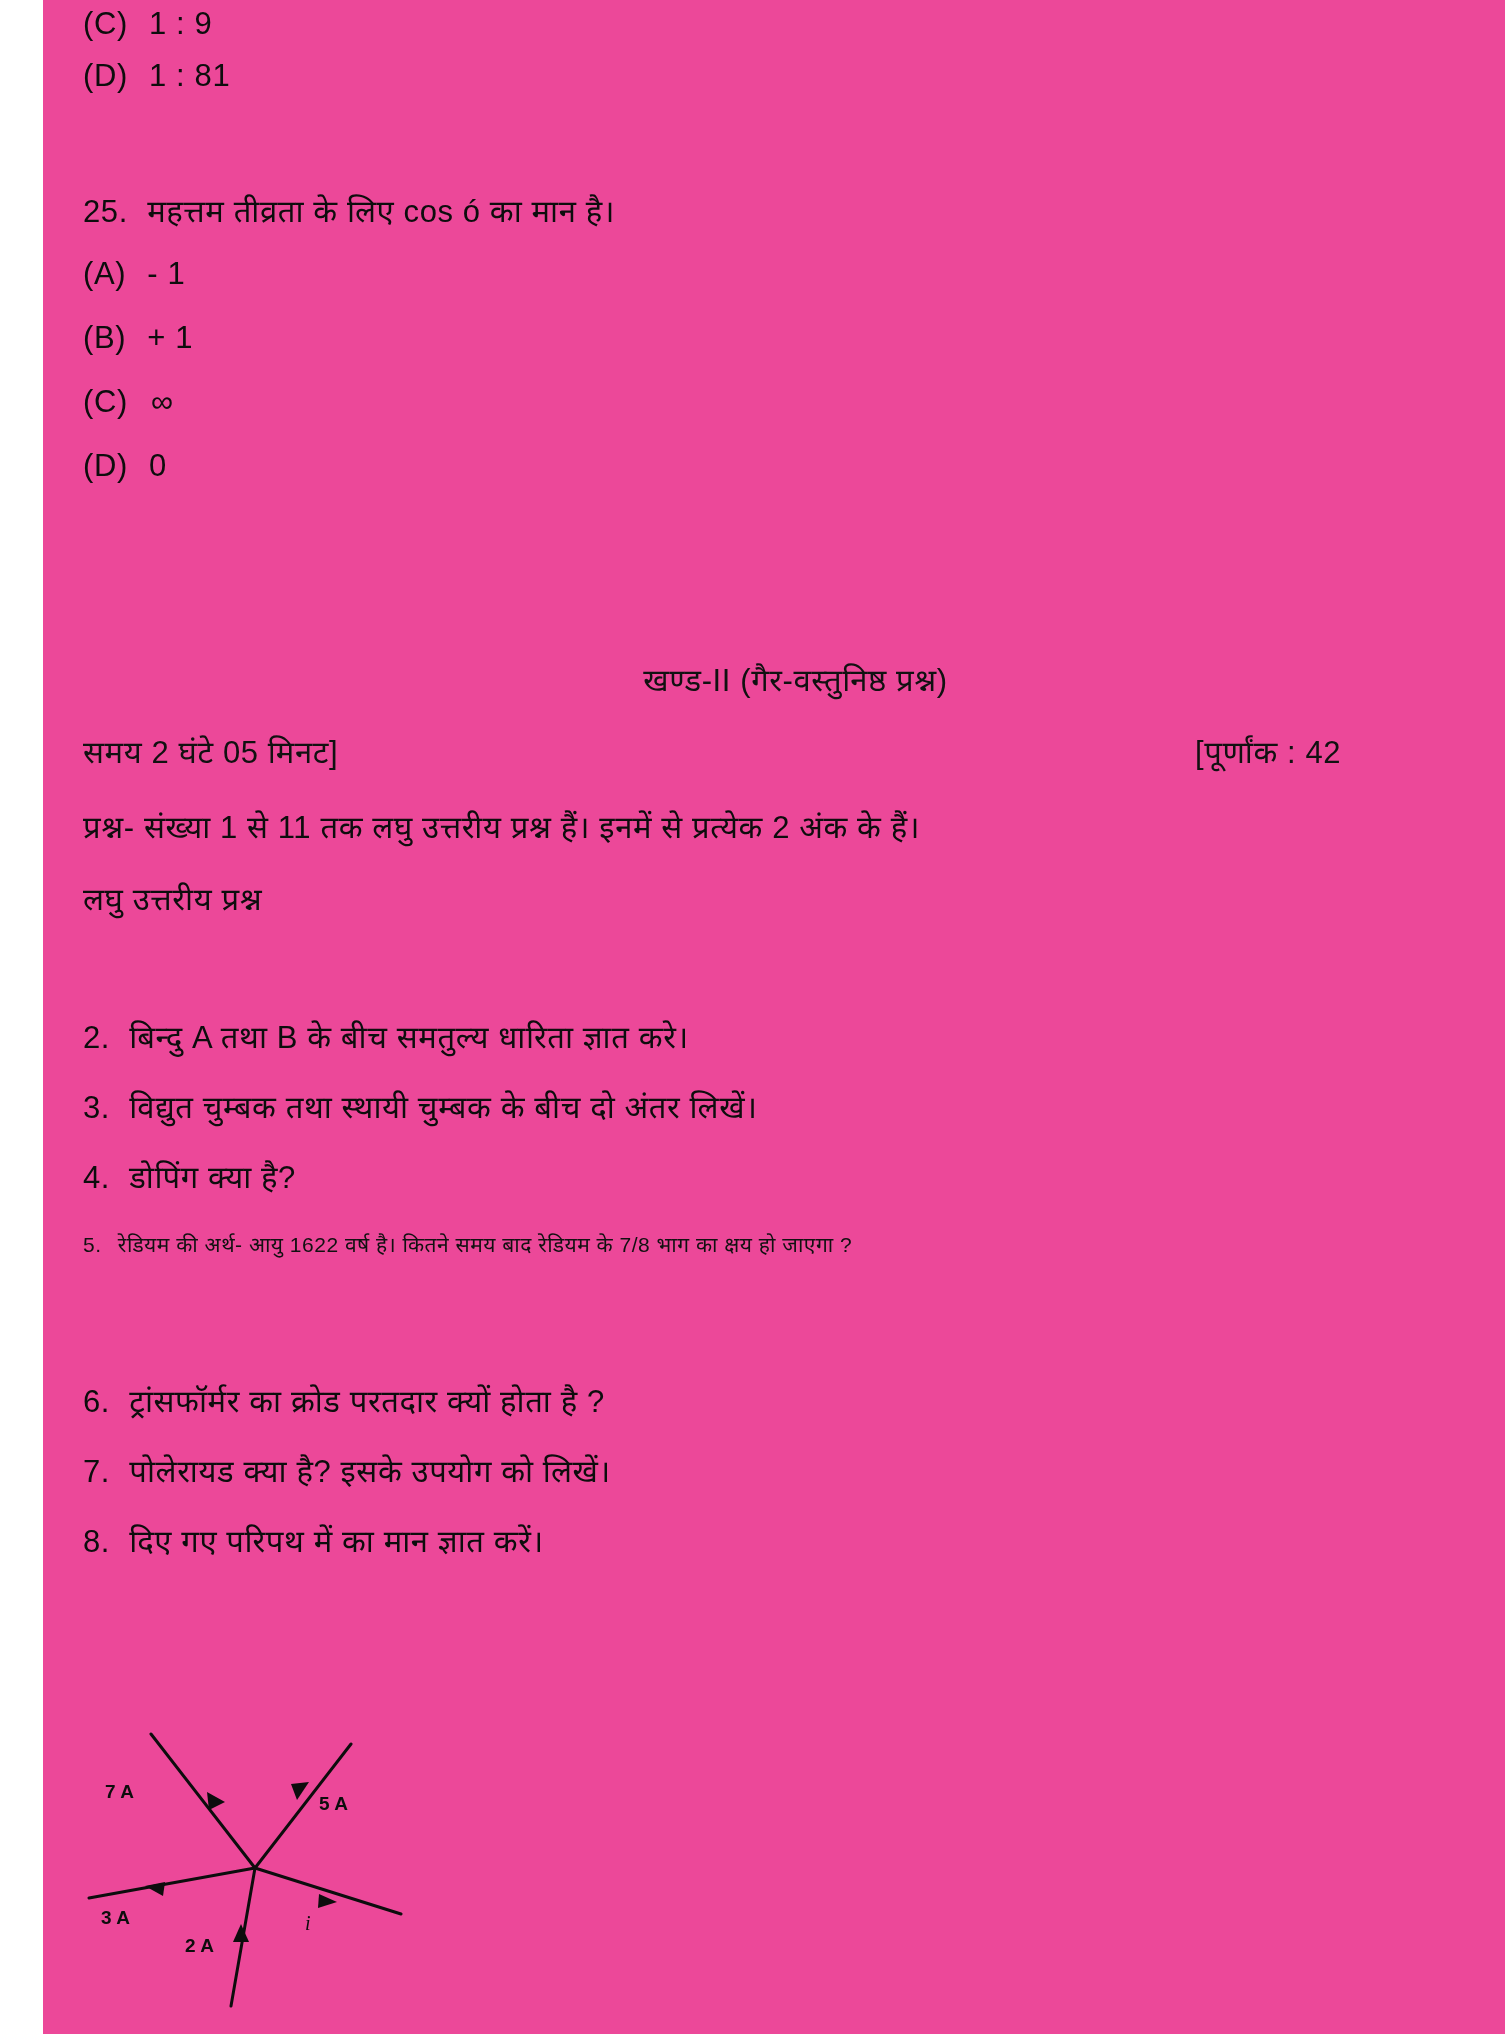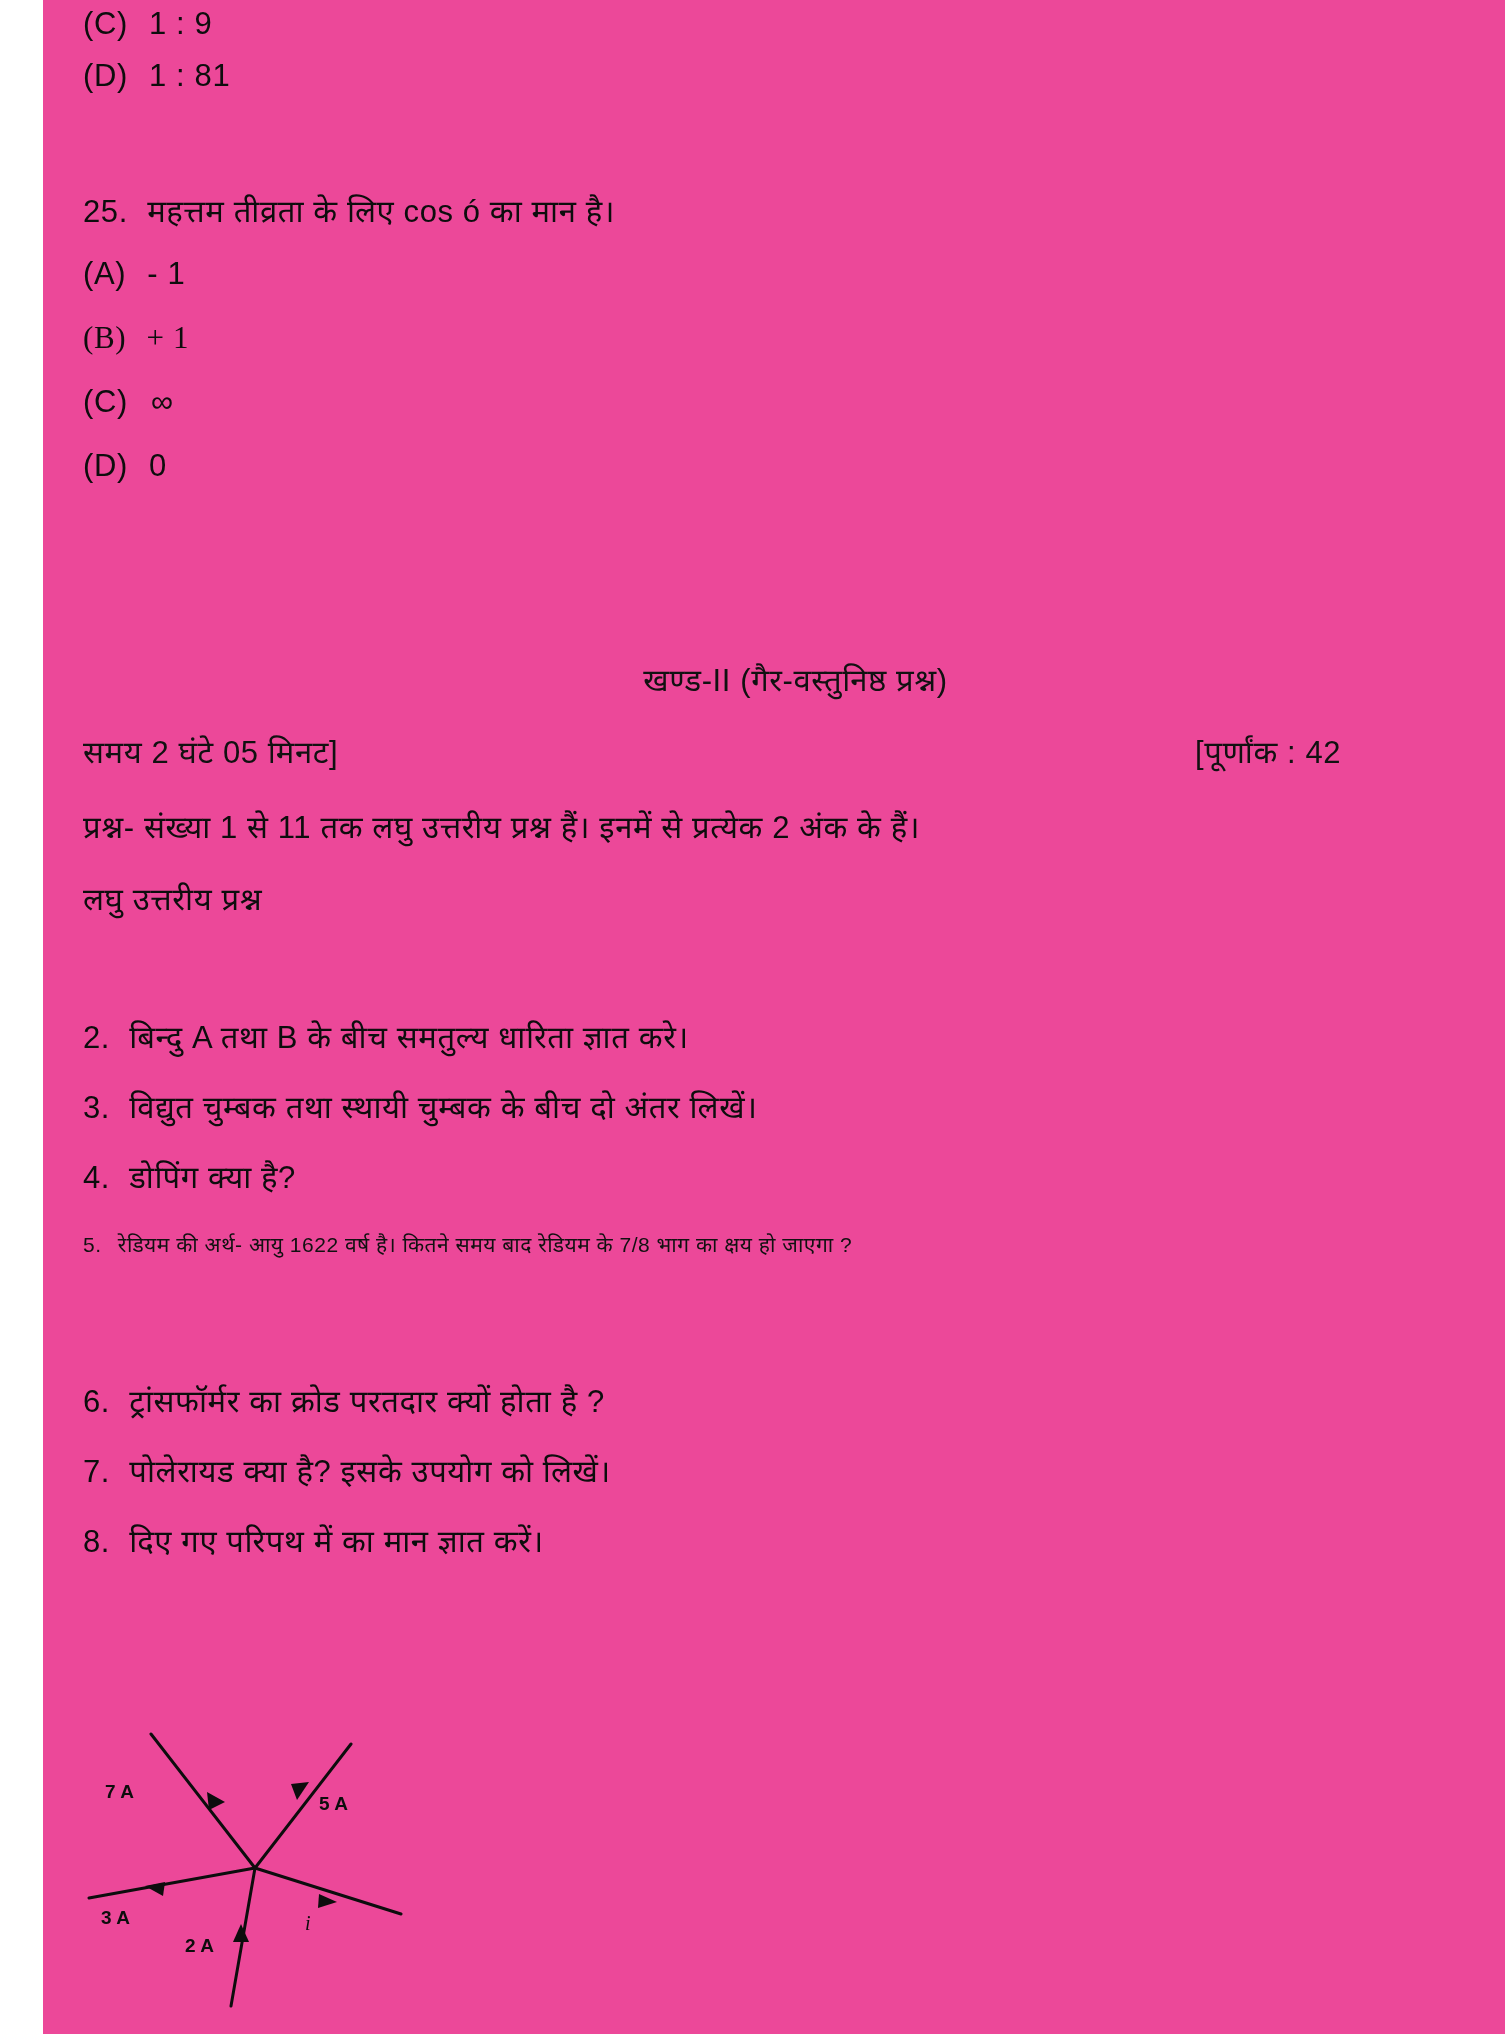--- a/index.html
+++ b/index.html
@@ -95,21 +95,21 @@
   <div class="line" style="left:40px; top:196px;">
     <span>25.</span>
     <span style="display:inline-block;width:10px"></span><span>महत्तम तीव्रता के लिए cos ó का मान है।</span>
   </div>
 
   <div class="line opt" style="left:40px; top:258px;">
     <span>(A)</span>
     <span style="display:inline-block;width:12px"></span><span>- 1</span>
   </div>
 
-  <div class="line opt" style="left:40px; top:322px;font-family:Liberation Serif, serif;">
+  <div class="line opt" style="left:40px; top:322px;">
     <span>(B)</span>
     <span style="display:inline-block;width:12px"></span><span>+ 1</span>
   </div>
 
   <div class="line opt" style="left:40px; top:386px;">
     <span>(C)</span>
     <span style="display:inline-block;width:14px"></span><span>∞</span>
   </div>
 
   <div class="line opt" style="left:40px; top:450px;">

